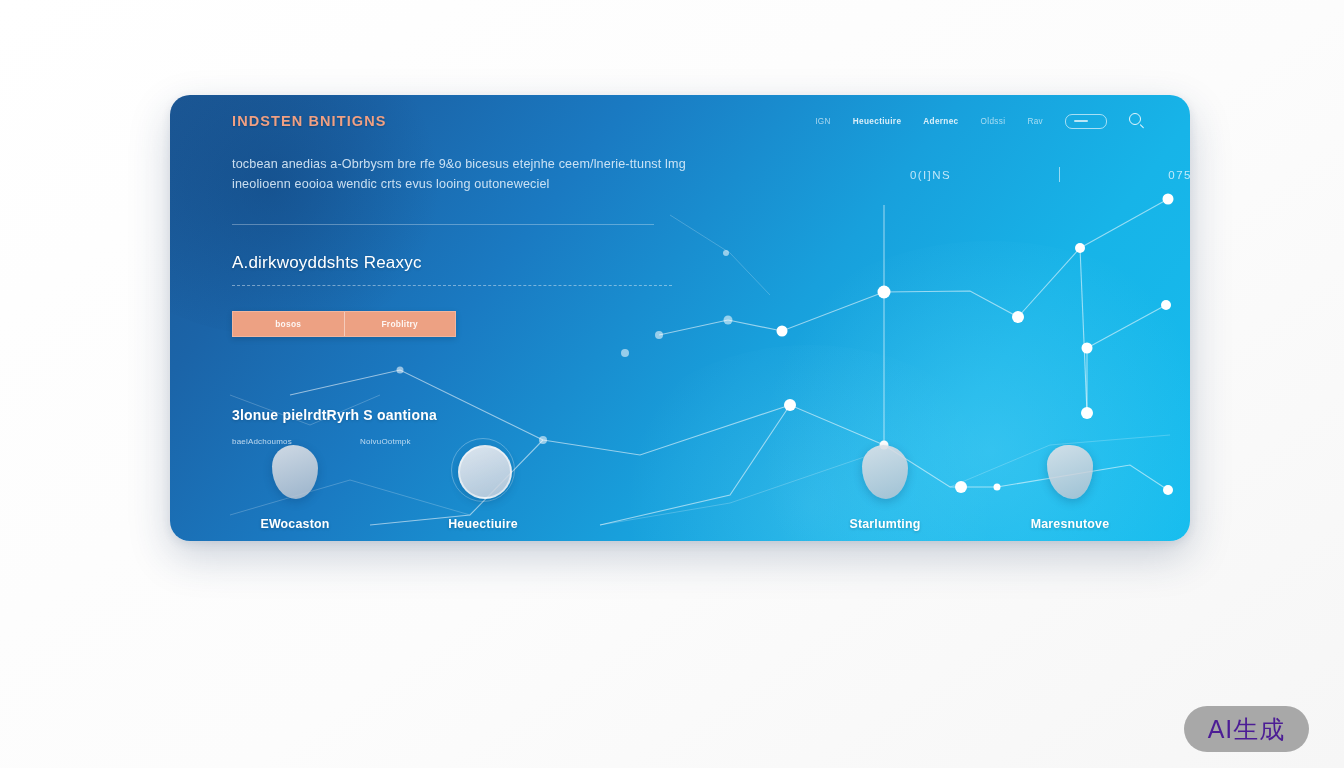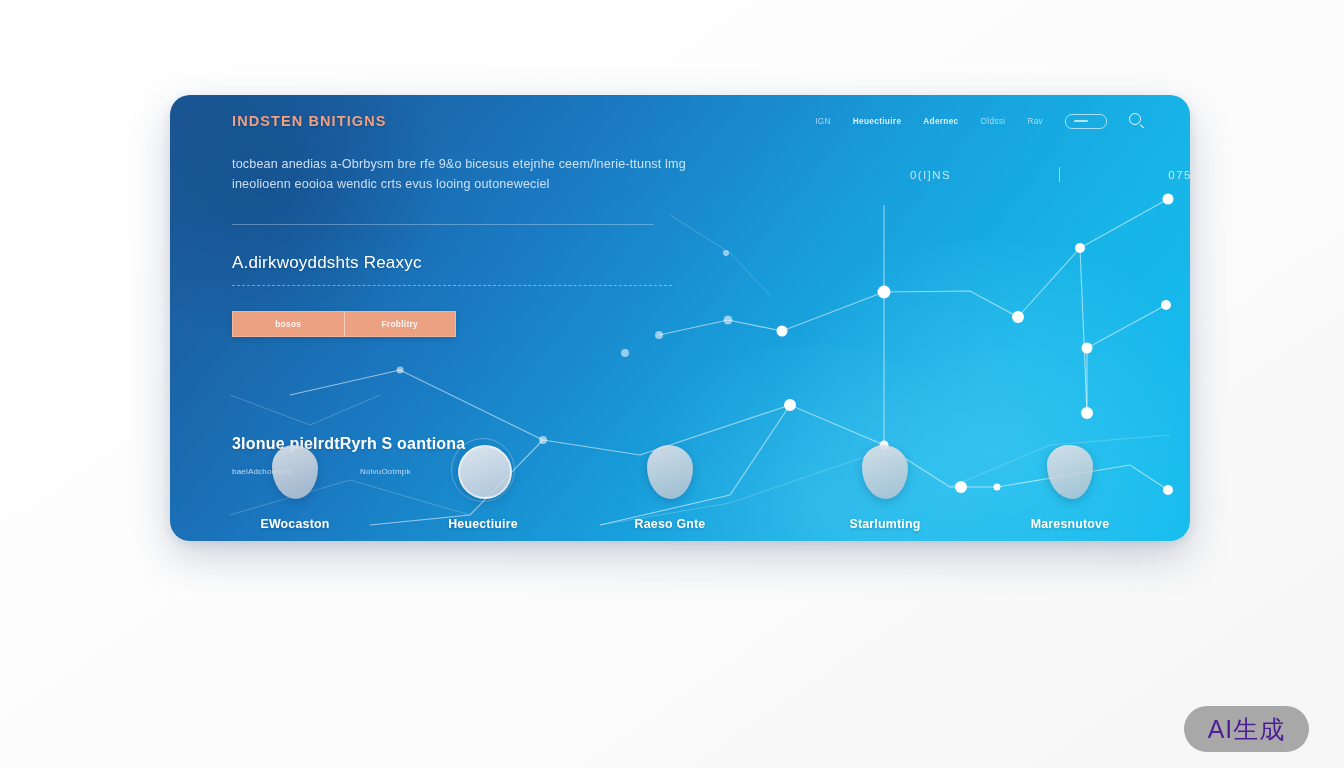--- a/index.html
+++ b/index.html
@@ -209,22 +209,22 @@
     font-size: 8.4px;
     color: rgba(255,255,255,0.90);
     letter-spacing: 0.3px;
     filter: blur(0.4px);
   }
   .hero-btn + .hero-btn {
     border-left: 1px solid rgba(255,255,255,0.45);
   }
 
   #headline-2 {
-    margin-top: 98px;
-    font-size: 16px;
+    margin-top: 70px;
+    font-size: 14px;
     font-weight: bold;
     color: #ffffff;
     letter-spacing: 0.2px;
     text-shadow: 0 1px 3px rgba(0,0,0,0.18);
     filter: blur(0.3px);
   }
 
   #sublabel-row {
     margin-top: 14px;
     display: flex;
@@ -443,26 +443,20 @@
         </div>
         <div class="feature-label">EWocaston</div>
       </div>
       <div class="feature" style="left:238px;">
         <div class="feature-icon">
           <span class="halo"></span>
           <span class="blob round"></span>
         </div>
         <div class="feature-label">Heuectiuire</div>
       </div>
-      <div class="feature" style="left:425px;">
-        <div class="feature-icon">
-          <span class="blob"></span>
-        </div>
-        <div class="feature-label">Raeso Gnte</div>
-      </div>
       <div class="feature" style="left:640px;">
         <div class="feature-icon">
           <span class="blob"></span>
         </div>
         <div class="feature-label">Starlumting</div>
       </div>
       <div class="feature" style="left:825px;">
         <div class="feature-icon">
           <span class="blob shield"></span>
         </div>

